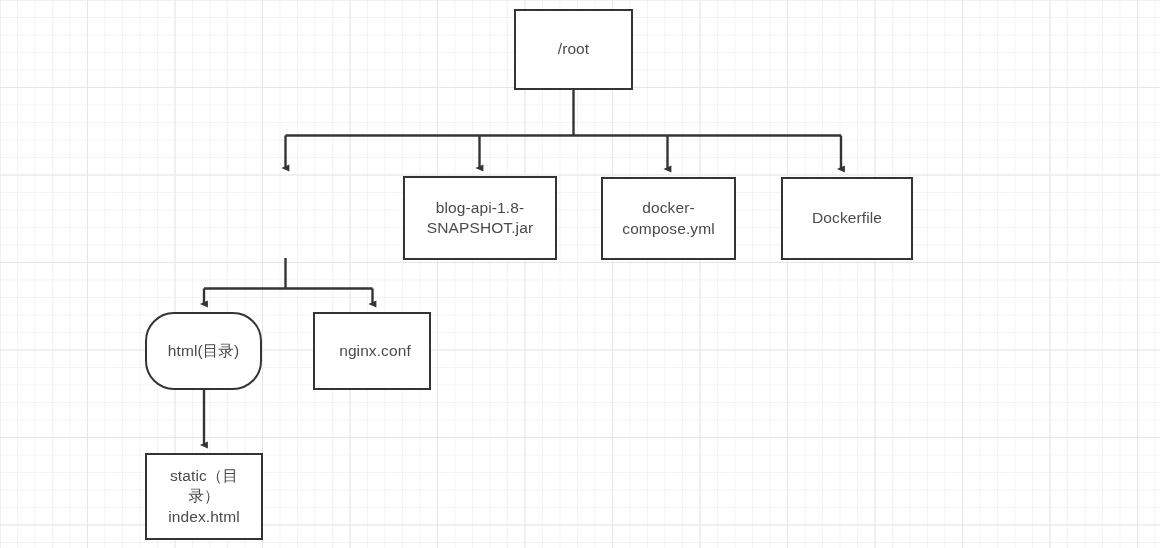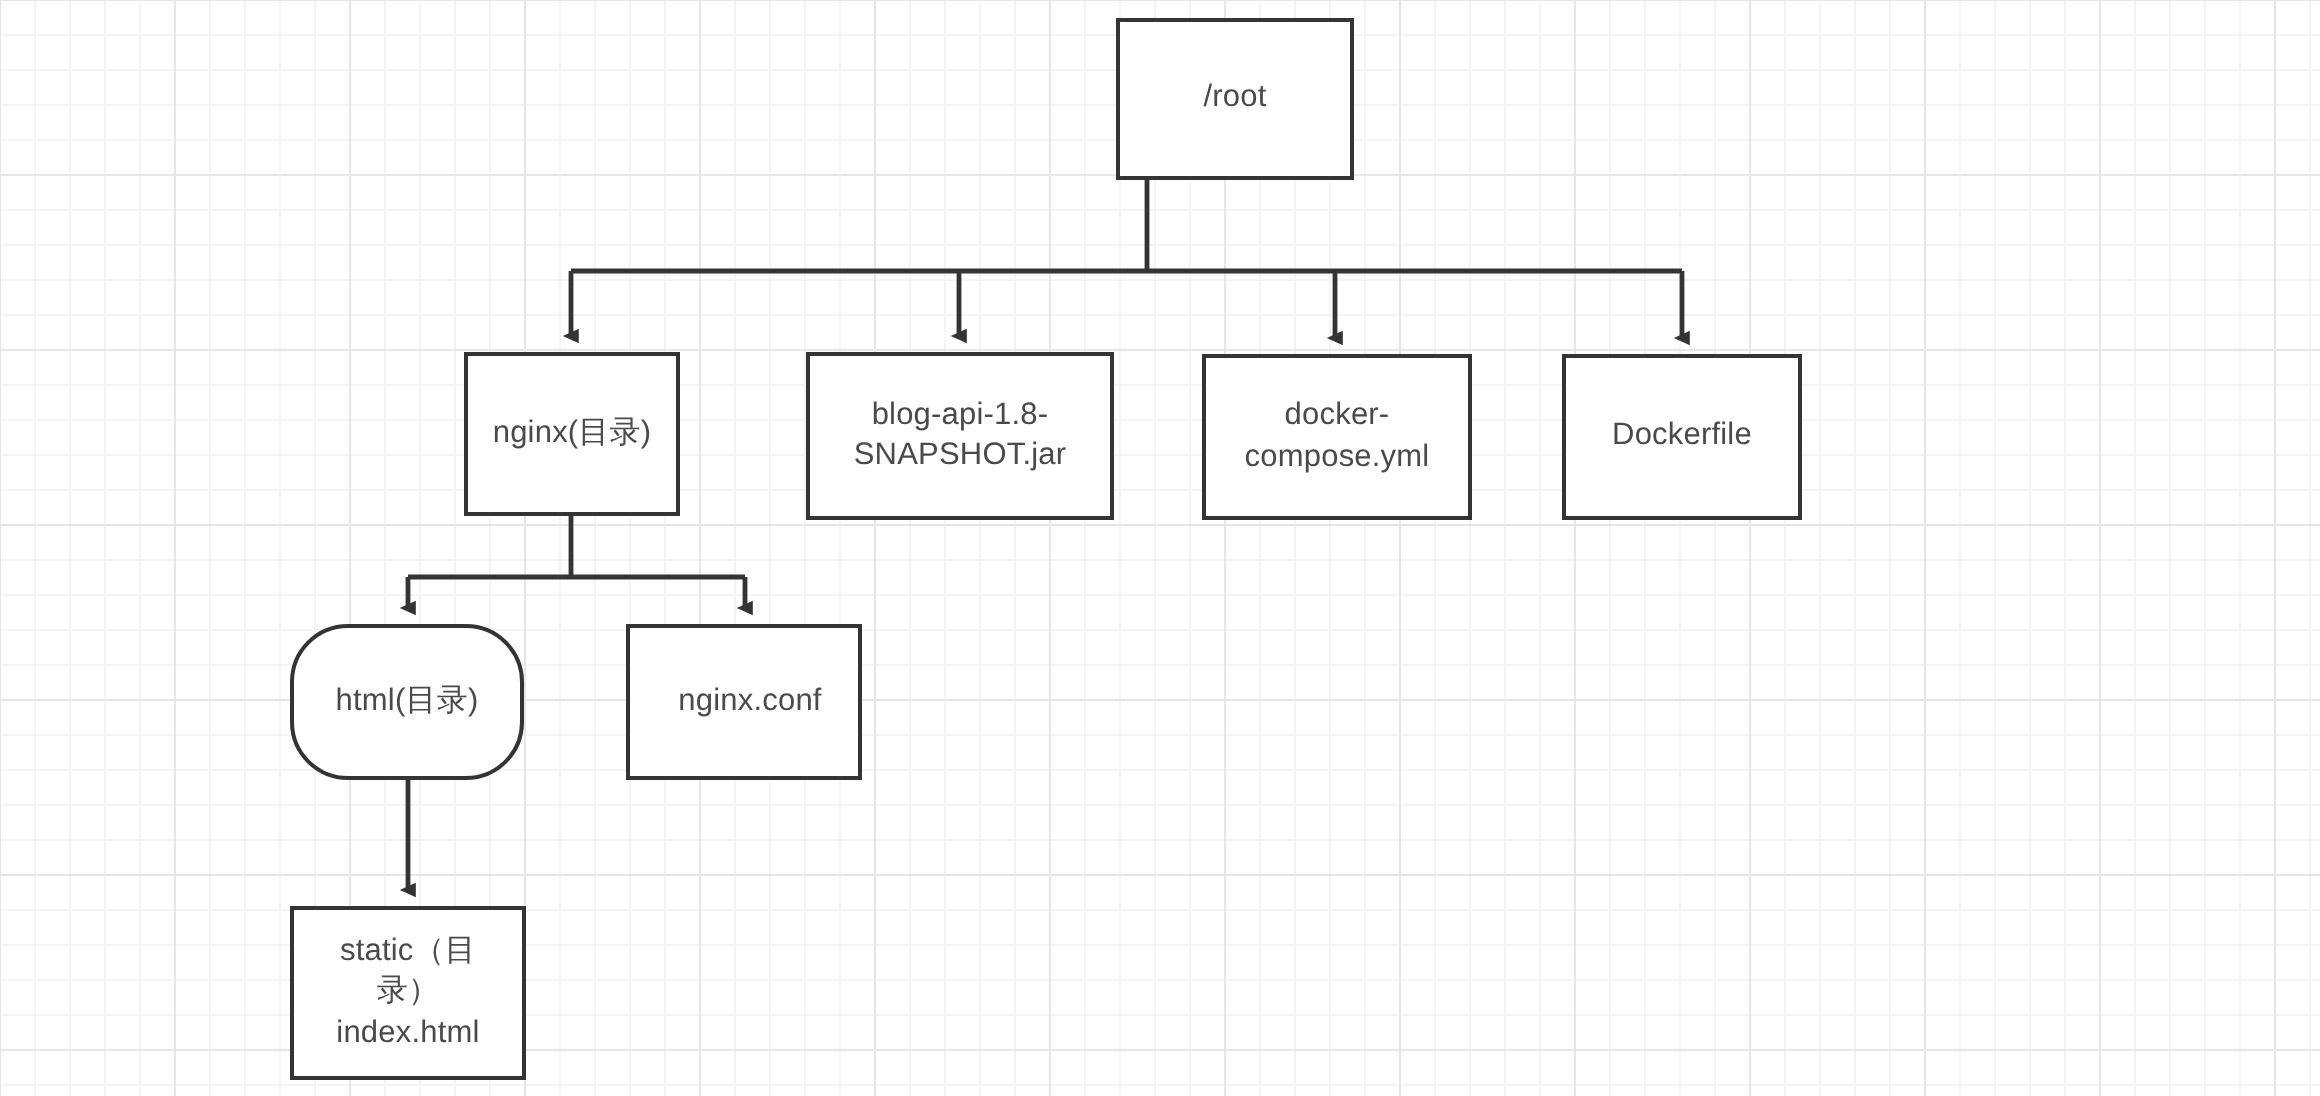--- a/index.html
+++ b/index.html
@@ -77,39 +77,36 @@
       <path d="M285.5,258 L285.5,288.5"></path>
 
       <path d="M204,288.5 L372.5,288.5"></path>
       <path d="M204,288.5 L204,304" marker-end="url(#arrow)"></path>
       <path d="M372.5,288.5 L372.5,304" marker-end="url(#arrow)"></path>
 
       <path d="M204,390 L204,445" marker-end="url(#arrow)"></path>
     </g>
   </svg>
 
-  <div class="node" style="left:514px; top:9px; width:119px; height:81px;margin-left:44px;">
+  <div class="node" style="left:514px; top:9px; width:119px; height:81px;">
     <span>/root</span>
   </div>
 
-  <div class="node" style="left:232px; top:176px; width:108px; height:82px;">
-    <span>nginx(目录)</span>
-  </div>
 
   <div class="node" style="left:403px; top:176px; width:154px; height:84px;">
     <span>blog-api-1.8-
 SNAPSHOT.jar</span>
   </div>
 
   <div class="node" style="left:601px; top:177px; width:135px; height:83px;justify-content:center;">
     <span>docker-
 compose.yml</span>
   </div>
 
-  <div class="node" style="left:781px; top:177px; width:120px; height:83px;text-align:right;">
+  <div class="node" style="left:781px; top:177px; width:132px; height:83px;text-align:right;">
     <span>Dockerfile</span>
   </div>
 
   <div class="node" style="left:145px; top:312px; width:117px; height:78px;border-radius:29px;">
     <span>html(目录)</span>
   </div>
 
   <div class="node" style="left:313px; top:312px; width:118px; height:78px;padding-left:10px;">
     <span>nginx.conf</span>
   </div>

